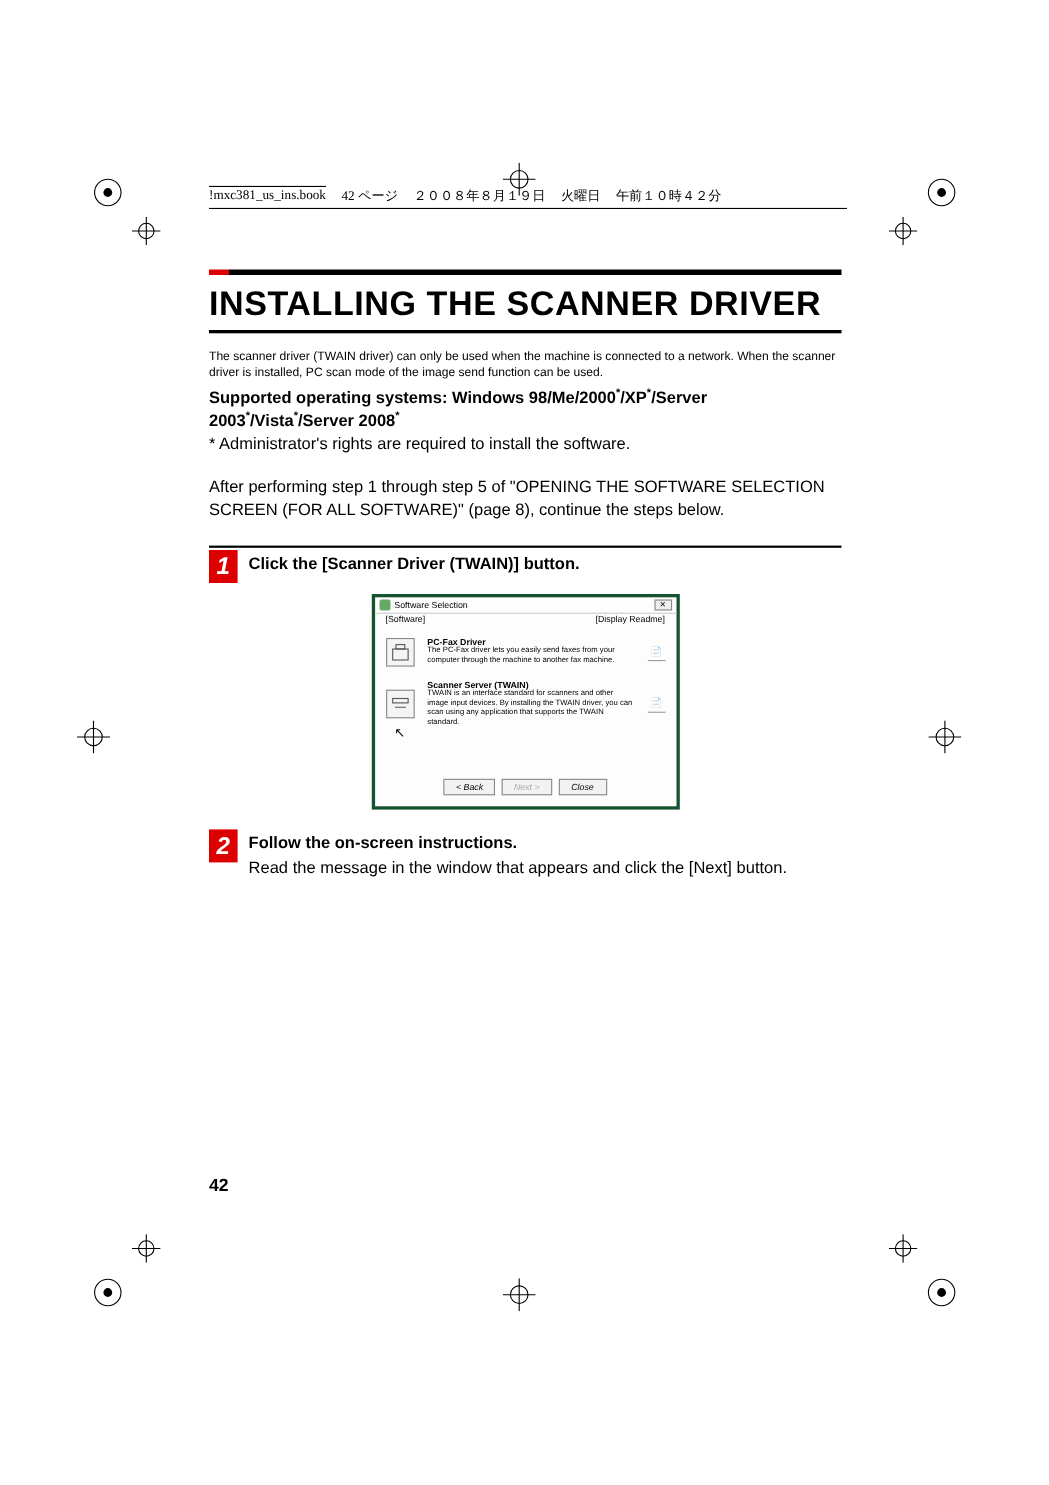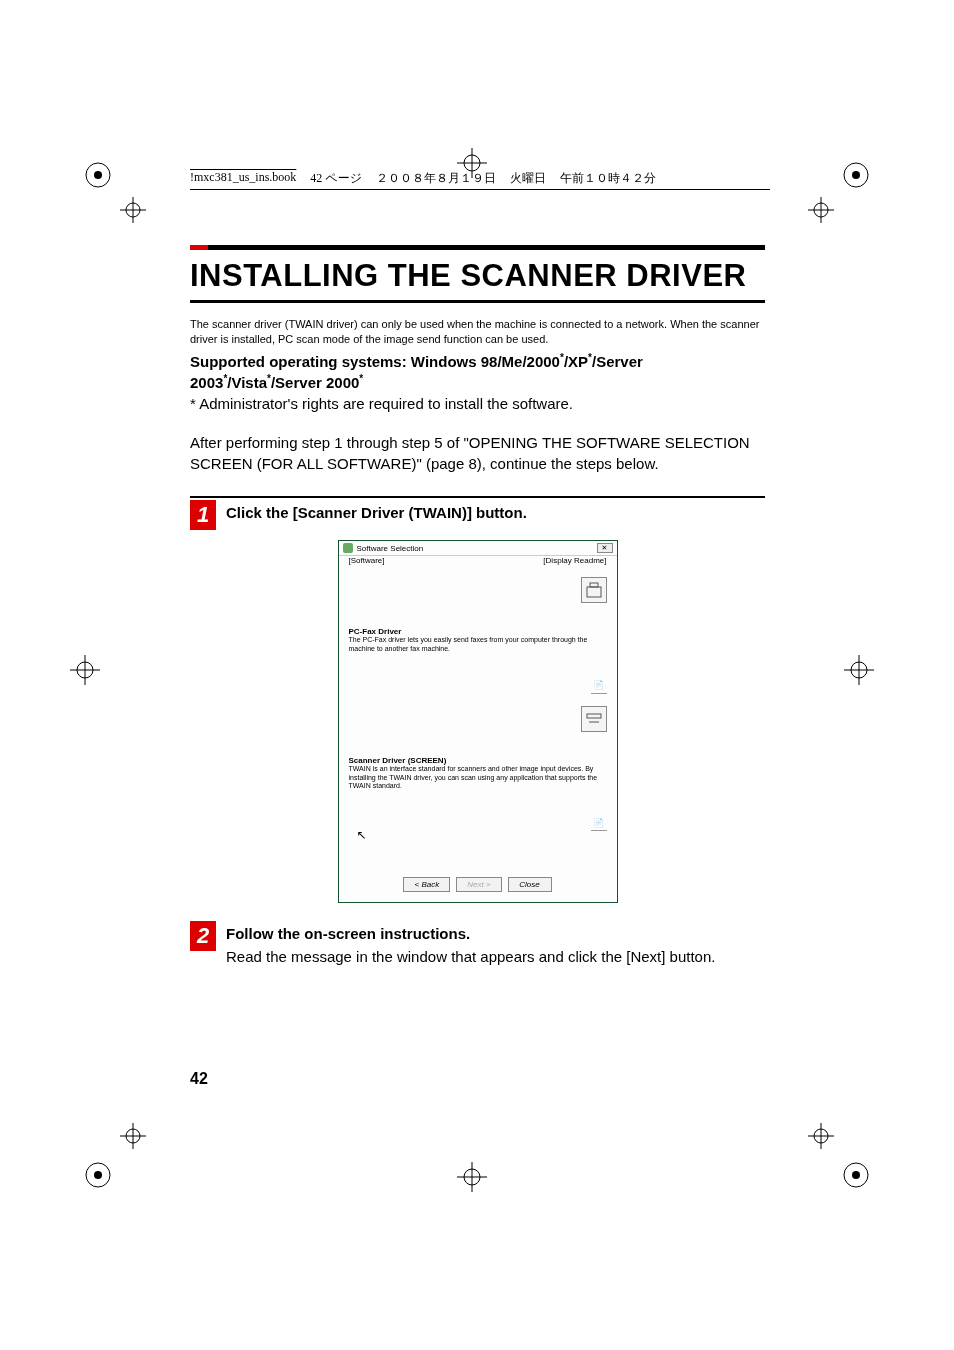--- a/index.html
+++ b/index.html
@@ -121,21 +121,21 @@
     margin-bottom: 4px;
   }
   .step-text {
     font-size: 15px;
     line-height: 1.4;
   }
 
   .screenshot {
     width: 280px;
     margin: 10px auto 18px;
-    border: 1px solid #14532d;
+    border: 3px solid #14532d;
     background: #fdfdfd;
     font-size: 8px;
     font-family: Tahoma, Arial, sans-serif;
   }
   .ss-titlebar {
     display: flex;
     align-items: center;
     justify-content: space-between;
     padding: 2px 4px;
     border-bottom: 1px solid #ccc;
@@ -147,23 +147,22 @@
   .ss-close {
     width: 16px; height: 10px; border:1px solid #888; font-size:7px;
     display:flex; align-items:center; justify-content:center; background:#eee;
   }
   .ss-prompt { padding: 8px 10px 22px; font-size: 9px; }
   .ss-label-row {
     display: flex; justify-content: space-between;
     padding: 0 10px 6px; font-size: 8px;
   }
   .ss-item {
-    display: flex; align-items: flex-end; gap: 24px;
+    display: flex; align-items: center; gap: 12px;
     padding: 6px 10px;
-    flex-direction: column;
   }
   .ss-item-icon {
     width: 26px; height: 26px; border: 1px solid #888;
     background: #f4f4f4; display:flex; align-items:center; justify-content:center;
     flex-shrink:0;
   }
   .ss-item-body { flex: 1; }
   .ss-item-title { font-weight: bold; font-size: 8px; }
   .ss-item-desc { font-size: 7px; line-height: 1.25; }
   .ss-item-arrow {
@@ -285,21 +284,21 @@
   <span>午前１０時４２分</span>
 </div>
 
 <div class="page">
   <div class="hr-top"></div>
   <h1>INSTALLING THE SCANNER DRIVER</h1>
   <div class="hr-bottom"></div>
 
   <p class="intro">The scanner driver (TWAIN driver) can only be used when the machine is connected to a network. When the scanner driver is installed, PC scan mode of the image send function can be used.</p>
   <p class="supported">
-    <span>Supported operating systems: Windows 98/Me/2000</span><sup>*</sup><span>/XP</span><sup>*</sup><span>/Server 2003</span><sup>*</sup><span>/Vista</span><sup>*</sup><span>/Server 2000</span><sup>*</sup>
+    <span>Supported operating systems: Windows 98/Me/2000</span><sup>*</sup><span>/XP</span><sup>*</sup><span>/Server 2003</span><sup>*</sup><span>/Vista</span><sup>*</sup><span>/Server 2008</span><sup>*</sup>
   </p>
   <p class="footnote">* Administrator's rights are required to install the software.</p>
   <p class="continue">After performing step 1 through step 5 of "OPENING THE SOFTWARE SELECTION SCREEN (FOR ALL SOFTWARE)" (page 8), continue the steps below.</p>
 
   <div class="step-block">
     <div class="step-rule"></div>
     <div class="step-row">
       <div class="step-num">1</div>
       <div class="step-body">
         <div class="step-title">Click the [Scanner Driver (TWAIN)] button.</div>
@@ -334,21 +333,21 @@
       </div>
 
       <div class="ss-item">
         <div class="ss-item-icon">
           <svg width="18" height="18">
               <rect x="2" y="4" width="14" height="4" fill="none" stroke="#555"></rect>
               <line x1="4" y1="12" x2="14" y2="12" stroke="#555"></line>
             </svg>
         </div>
         <div class="ss-item-body">
-          <div class="ss-item-title">Scanner Driver (SCREEN)</div>
+          <div class="ss-item-title">Scanner Server (TWAIN)</div>
           <div class="ss-item-desc">TWAIN is an interface standard for scanners and other image input devices. By installing the TWAIN driver, you can scan using any application that supports the TWAIN standard.</div>
         </div>
         <div class="ss-item-arrow">📄</div>
       </div>
       <div class="ss-cursor">↖</div>
 
       <div class="ss-buttons">
         <div class="ss-btn">&lt; Back</div>
         <div class="ss-btn disabled">Next &gt;</div>
         <div class="ss-btn">Close</div>

